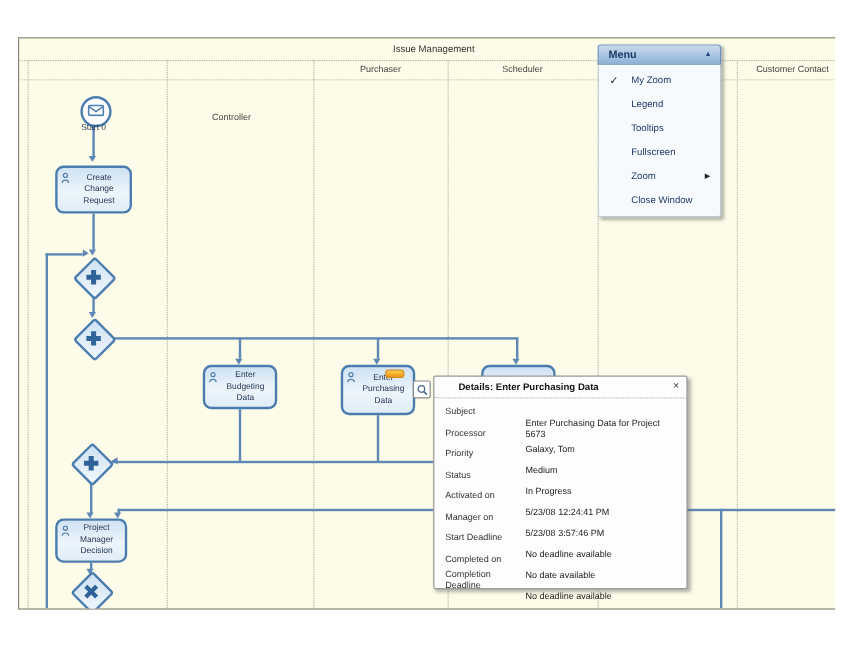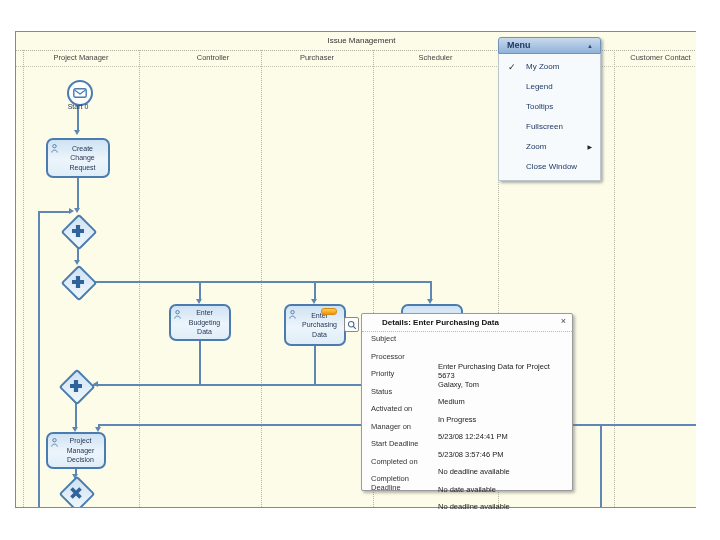--- a/index.html
+++ b/index.html
@@ -55,35 +55,34 @@
   .mi .chk{position:absolute;left:9px;top:0;font-size:9px;color:#222;}
   .mi .sub{position:absolute;right:8px;top:0;font-size:6px;color:#222;}
   
   #popup{position:absolute;left:361px;top:313px;width:212px;height:178px;z-index:5;
         background:#FDFDFE;border:1px solid #9a9a9a;border-radius:2px;
         box-shadow:2px 2px 3px rgba(110,110,110,.5);box-sizing:border-box;}
   #popup .ttl{position:absolute;left:20px;top:4px;font-size:8px;font-weight:bold;color:#111;}
   #popup .x{position:absolute;right:6px;top:2px;font-size:9px;color:#444;cursor:default;}
   #popup .sep{position:absolute;left:0;top:17px;width:100%;border-top:1px dotted #bbb;}
   #popup .rows{position:absolute;left:9px;top:20px;right:4px;}
-  .dr{display:flex;height:17.5px;align-items:flex-start;font-size:7.5px;}
+  .dr{display:flex;height:17.5px;align-items:center;font-size:7.5px;}
   .dr .l{flex:0 0 67px;color:#333;}
   .dr .v{color:#222;margin-top:28px;}
 </style>
 </head>
 <body>
 
 <div id="stage">
 
   <div id="pool">
     <div class="pool-title">Issue Management</div>
     <div class="lane-row-border"></div>
 
-    <div class="lane-hd" style="left:7px;width:116px;">Project Manager</div>
-    <div class="lane-hd" style="left:136px;width:122px;">Controller</div>
+    <div class="lane-hd" style="left:116px;width:122px;margin-top:40px;">Controller</div>
     <div class="lane-hd" style="left:245px;width:112px;">Purchaser</div>
     <div class="lane-hd" style="left:357px;width:125px;">Scheduler</div>
     <div class="lane-hd" style="left:482px;width:116px;"></div>
     <div class="lane-hd" style="left:598px;width:93px;">Customer Contact</div>
 
     <div class="vdiv" style="left:7px;"></div>
     <div class="vdiv" style="left:123px;"></div>
     <div class="vdiv" style="left:245px;"></div>
     <div class="vdiv" style="left:357px;"></div>
     <div class="vdiv" style="left:482px;"></div>

